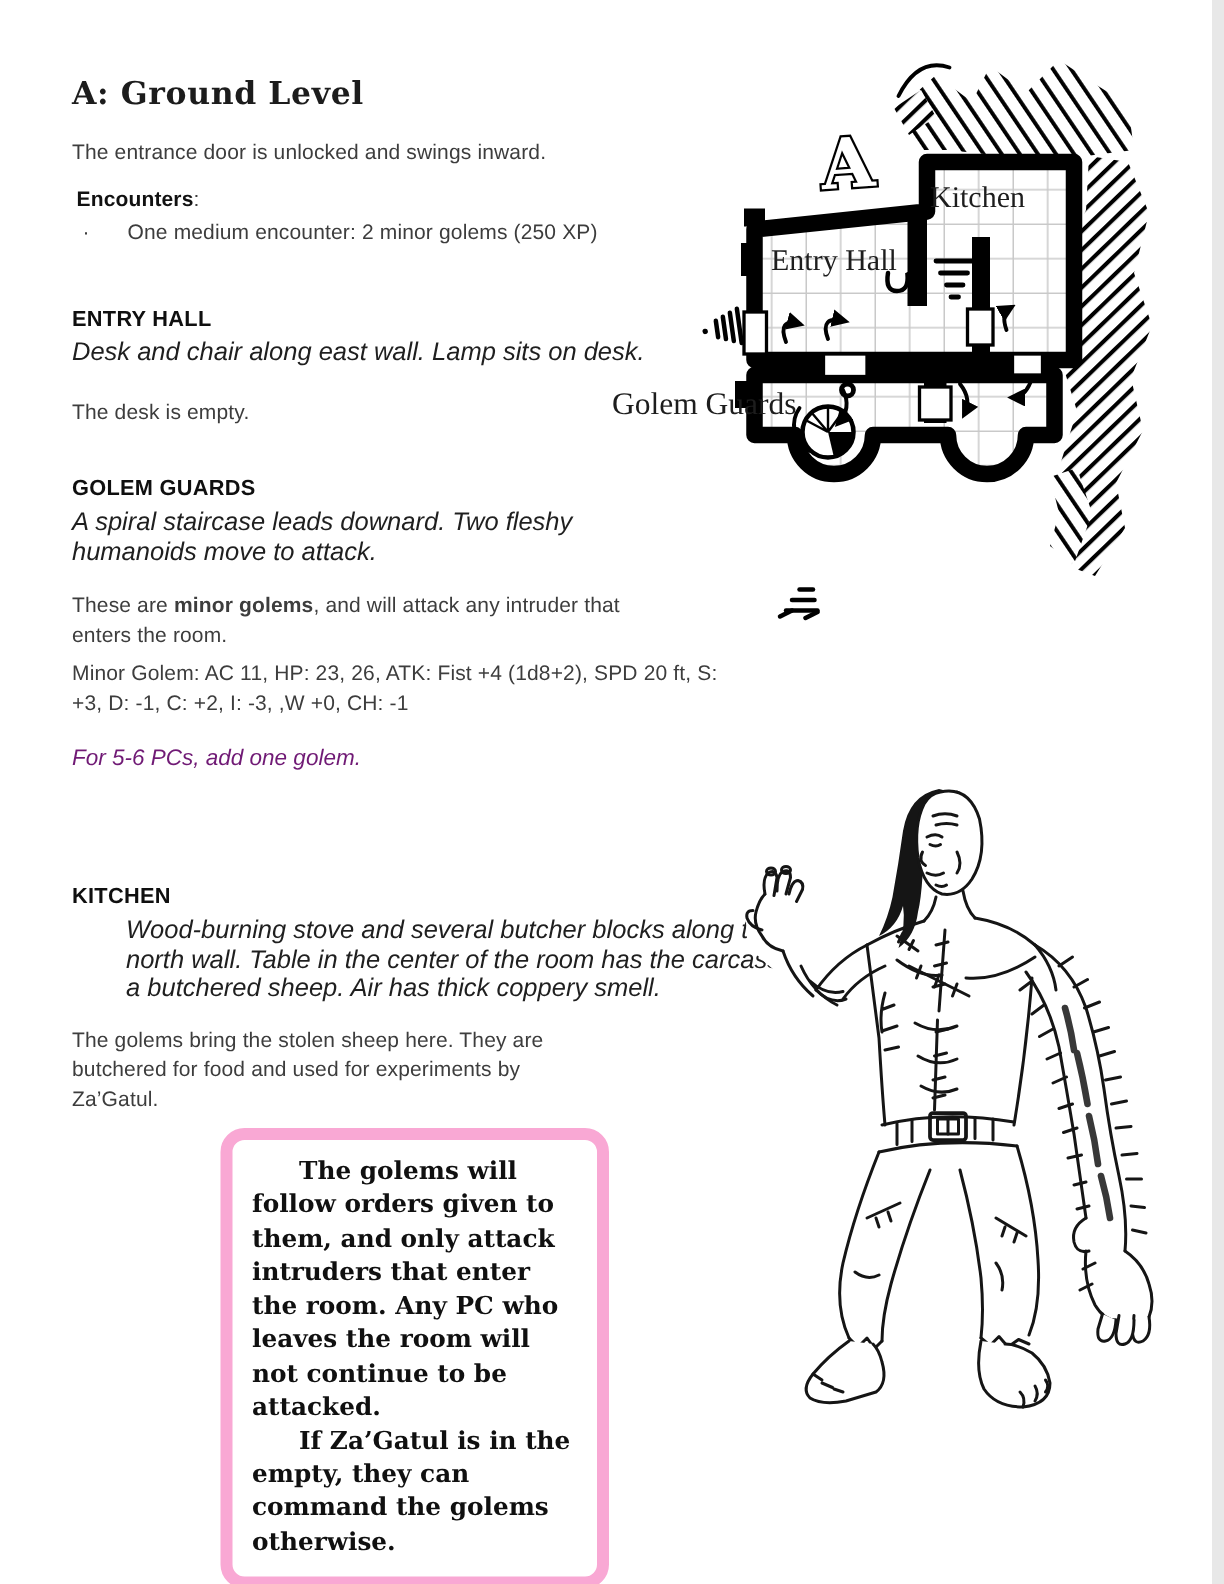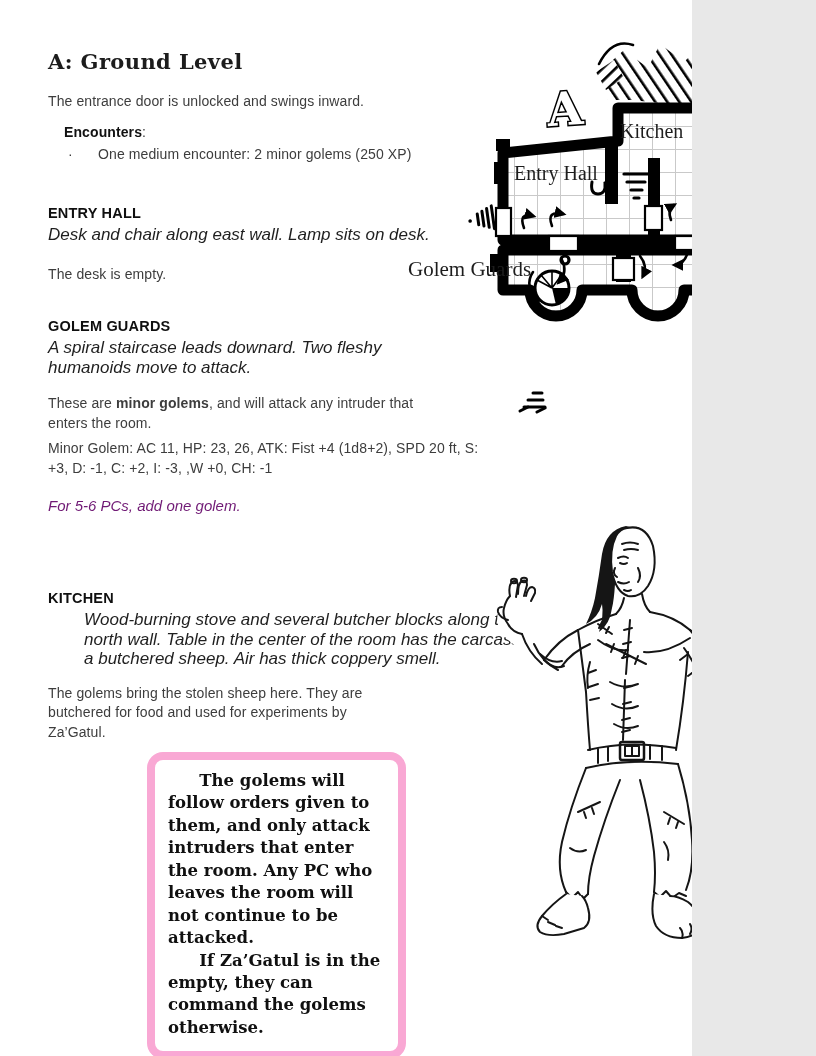--- a/index.html
+++ b/index.html
@@ -1,16 +1,16 @@
 <!DOCTYPE html>
 <html><head>
 <meta charset="utf-8">
 <style>
   html,body{margin:0;padding:0;background:#e8e8e8;}
-  .page{position:relative;width:692px;height:1056px;background:#ffffff;overflow:hidden;
+  .page{position:relative;width:808px;height:1056px;background:#ffffff;overflow:hidden;
         font-family:"Liberation Sans",sans-serif;}
   .abs{position:absolute;}
   .page-title{font-family:"DejaVu Serif",serif;font-weight:700;font-size:21px;
               color:#1c1c1c;letter-spacing:.4px;}
   .body-text{font-size:14px;line-height:19.5px;color:#3d3d3d;letter-spacing:.1px;}
   .sec-heading{font-size:14.5px;font-weight:700;color:#0f0f0f;letter-spacing:.2px;line-height:18px;}
   .read-aloud{font-style:italic;font-size:17px;line-height:19.5px;color:#1f1f1f;margin-top:3px;}
   .enc-label{font-weight:700;color:#111;}
   .bullet-row{display:flex;margin-top:2px;}
   .bullet-glyph{width:12px;padding-left:4px;color:#3d3d3d;}
@@ -27,21 +27,21 @@
 </style>
 </head>
 <body>
 
 <div class="page">
 
   <div class="abs page-title txt" style="left:48px;top:49px;">A: Ground Level</div>
 
   <div class="abs body-text txt" style="left:48px;top:92px;width:420px;">The entrance door is unlocked and swings inward.</div>
 
-  <div class="abs body-text txt" style="left:64px;top:123px;width:450px;">
+  <div class="abs body-text txt" style="left:51px;top:123px;width:450px;">
     <div><span class="enc-label">Encounters</span><span>:</span></div>
     <div class="bullet-row">
       <span class="bullet-glyph">·</span>
       <span class="bullet-text">One medium encounter: 2 minor golems (250 XP)</span>
     </div>
   </div>
 
   <div class="abs txt" style="left:48px;top:204px;width:430px;">
     <div class="sec-heading">ENTRY HALL</div>
     <div class="read-aloud" style="width:400px;">Desk and chair along east wall. Lamp sits on desk.</div>

